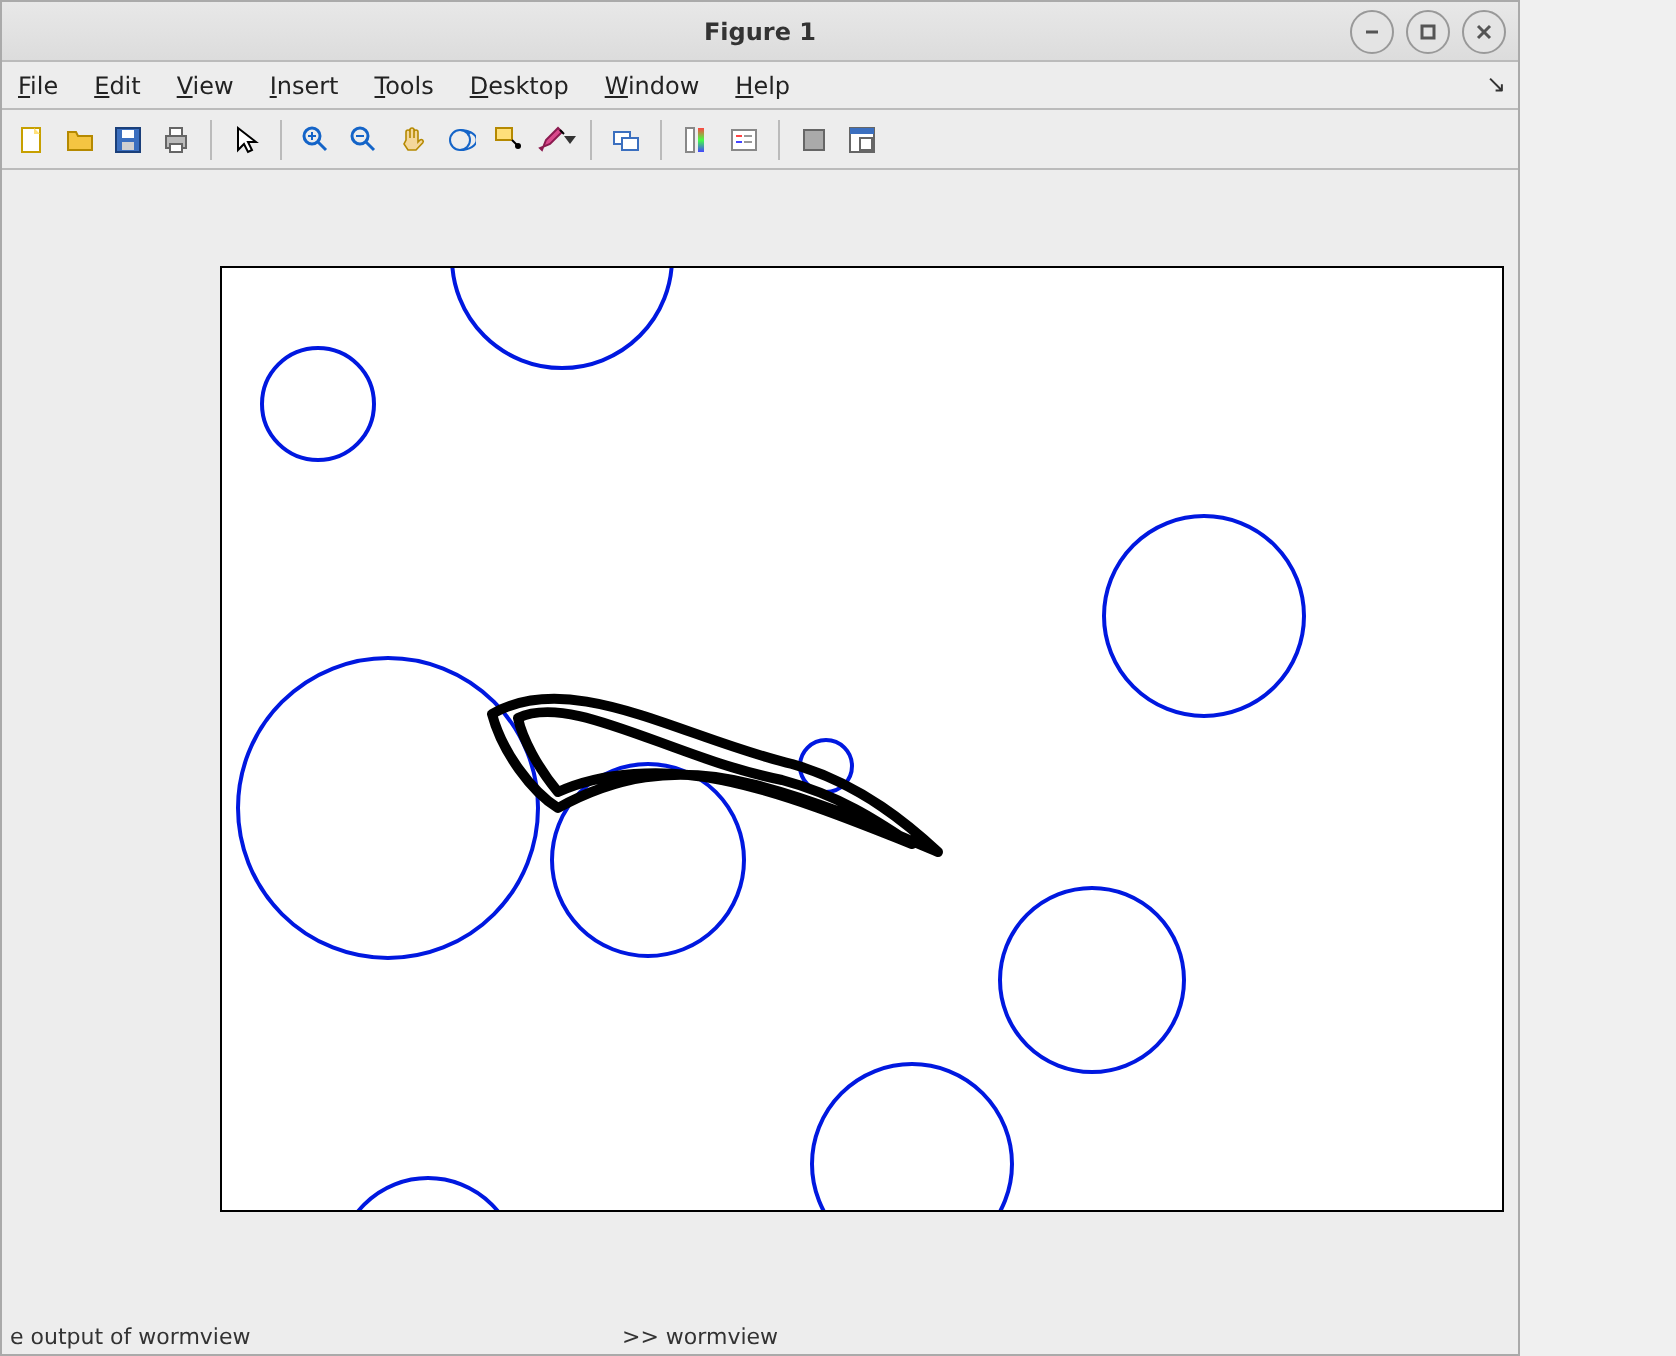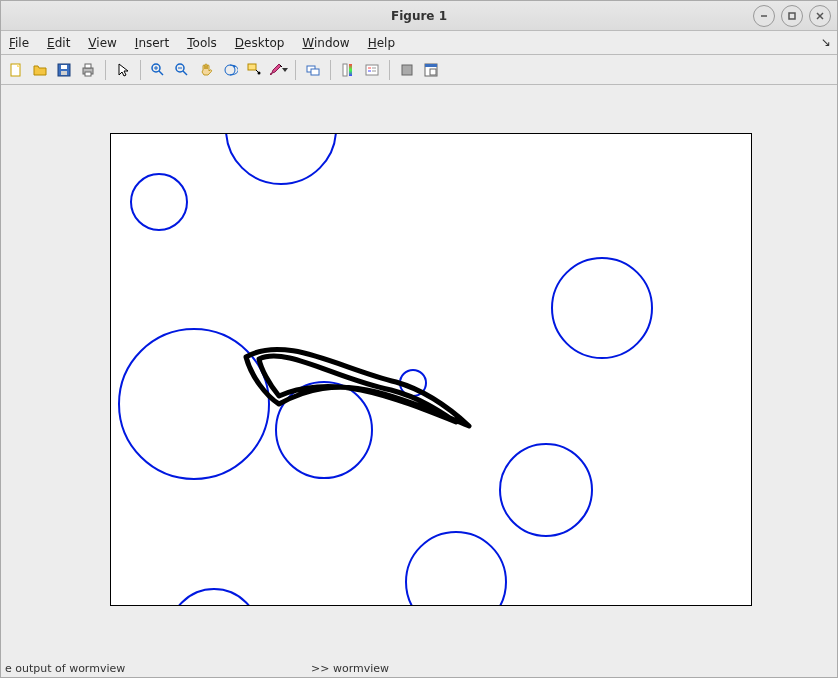--- a/index.html
+++ b/index.html
@@ -5,21 +5,21 @@
     * { box-sizing: border-box; margin: 0; padding: 0; }
     body {
       font-family: "DejaVu Sans", "Liberation Sans", sans-serif;
       font-size: 12px;
       background: #f0f0f0;
       width: 838px;
       height: 678px;
       overflow: hidden;
     }
     .window {
-      width: 838px;
+      width: 760px;
       height: 678px;
       background: #ededed;
       border: 1px solid #aaa;
       display: flex;
       flex-direction: column;
     }
     .titlebar {
       height: 30px;
       background: linear-gradient(#e8e8e8, #dcdcdc);
       border-bottom: 1px solid #bbb;

